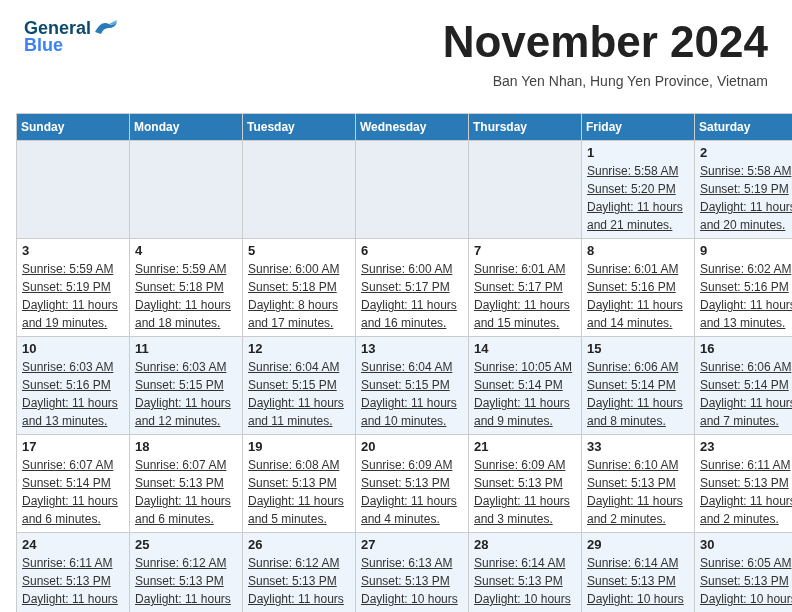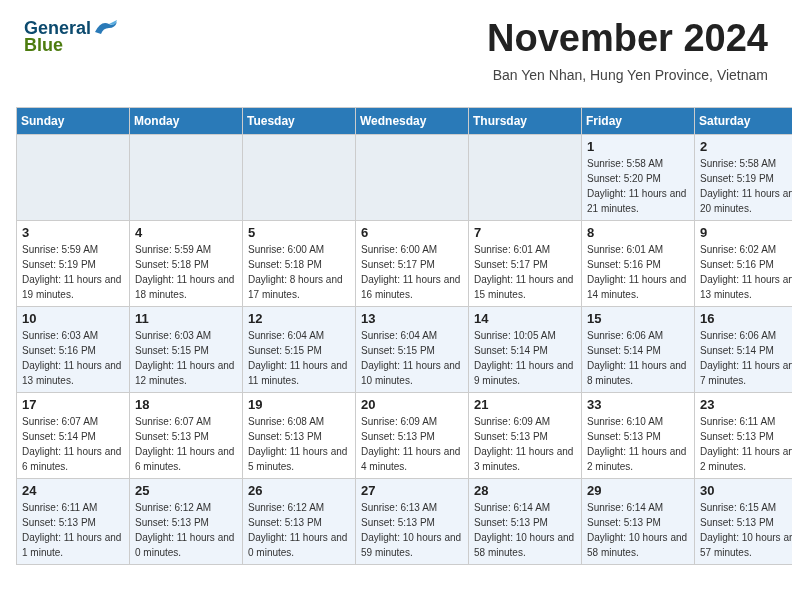--- a/index.html
+++ b/index.html
@@ -22,21 +22,21 @@
       align-items: flex-start;
     }
     .logo-line {
       display: flex;
       align-items: center;
     }
     .title-area {
       text-align: right;
     }
     .month-title {
-      font-size: 38px;
+      font-size: 44px;
       font-weight: bold;
       color: #222;
       line-height: 1.1;
     }
     .location {
       font-size: 14px;
       color: #444;
       margin-top: 7px;
     }
     .calendar {
@@ -68,44 +68,45 @@
       background: #f5f5f5;
     }
     .day-num {
       font-size: 13px;
       font-weight: bold;
       color: #222;
       display: block;
       margin-bottom: 2px;
     }
     .day-info {
-      font-size: 10px;
+      font-size: 12px;
       color: #333;
       line-height: 1.5;
+      text-decoration: underline;
     }
     .row-shaded td {
       background: #eef4fb;
     }
     .row-shaded td.empty {
       background: #e8eef3;
     }
   </style>
 </head>
 <body>
 
 <div class="header">
   <div class="logo">
     <div class="logo-line">
       <span style="font-size:18px;font-weight:bold;color:#0c4a6e;">General</span>
       <svg width="26" height="20" viewBox="0 0 26 20" style="margin-left:2px;margin-top:-2px;">
         <path d="M2,14 Q8,2 16,6 Q20,8 24,4 Q22,10 16,10 Q10,10 8,16 Z" fill="#2a7ab8"></path>
         <path d="M16,6 Q20,4 24,2 Q23,6 20,7 Z" fill="#5aade0"></path>
       </svg>
     </div>
-    <span style="font-size:18px;font-weight:bold;color:#4d7c0f;margin-top:-4px;">Blue</span>
+    <span style="font-size:18px;font-weight:bold;color:#3b82f6;margin-top:-4px;">Blue</span>
   </div>
   <div class="title-area">
     <div class="month-title">November 2024</div>
     <div class="location">Ban Yen Nhan, Hung Yen Province, Vietnam</div>
   </div>
 </div>
 
 <table class="calendar">
   <thead>
     <tr>
@@ -244,17 +245,17 @@
         <td>
           <span class="day-num">28</span>
           <div class="day-info"><span>Sunrise: 6:14 AM</span><br><span>Sunset: 5:13 PM</span><br><span>Daylight: 10 hours and 58 minutes.</span></div>
         </td>
         <td>
           <span class="day-num">29</span>
           <div class="day-info"><span>Sunrise: 6:14 AM</span><br><span>Sunset: 5:13 PM</span><br><span>Daylight: 10 hours and 58 minutes.</span></div>
         </td>
         <td>
           <span class="day-num">30</span>
-          <div class="day-info"><span>Sunrise: 6:15 AM</span><br><span>Sunset: 5:13 PM</span><br><span>Daylight: 10 hours and 57 minutes.</span></div>
+          <div class="day-info"><span>Sunrise: 6:05 AM</span><br><span>Sunset: 5:13 PM</span><br><span>Daylight: 10 hours and 57 minutes.</span></div>
         </td>
       </tr>
     </tbody>
 </table>
 
 </body></html>

